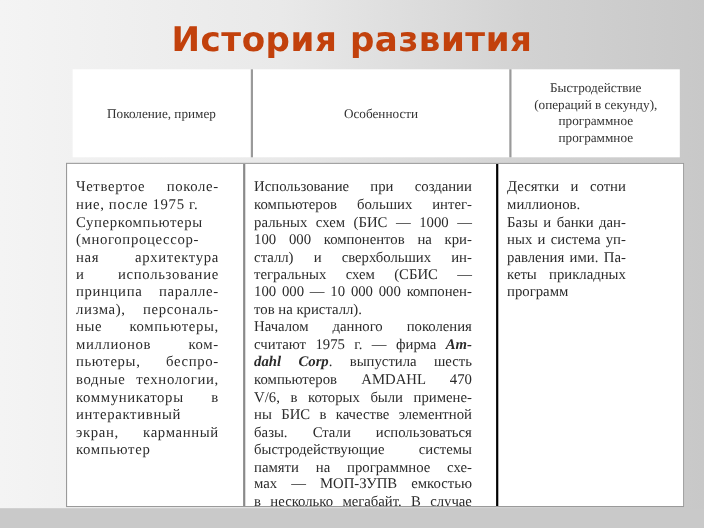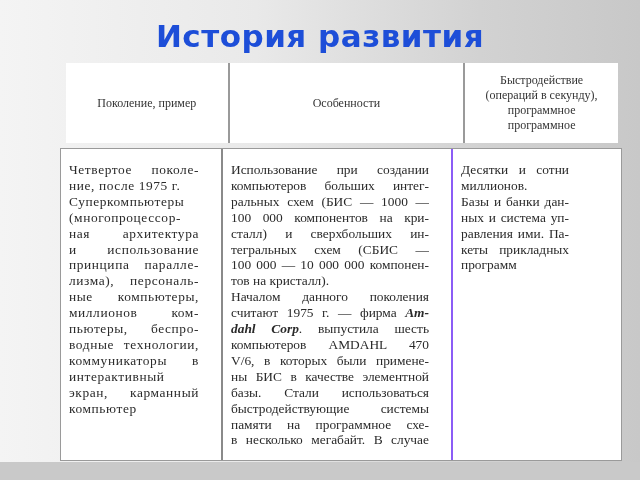--- a/index.html
+++ b/index.html
@@ -8,21 +8,21 @@
       background: linear-gradient(90deg, #f4f4f4 0%, #e9e9e9 40%, #d2d2d2 75%, #c8c8c8 100%);
       font-family: "Liberation Serif", serif;
     }
     .bottom-band {
       position:absolute; left:0; top:462px; width:640px; height:18px;
       background:#c9c9c9;
     }
     .title {
       position:absolute; left:0; top:18px; width:640px; text-align:center;
       font-family:"DejaVu Sans", sans-serif; font-weight:bold;
-      font-size:31px; color:#1d4ed8; letter-spacing:0.5px;
+      font-size:31px; color:#c2410c; letter-spacing:0.5px;
     }
     .header-img {
       position:absolute; left:66px; top:63px; width:552px; height:80px;
       background:#ffffff; display:flex;
     }
     .hcell {
       display:flex; align-items:center; justify-content:center; text-align:center;
       font-size:12px; color:#333; line-height:15px;
     }
     .hcell.c1 { width:166px; }
@@ -33,21 +33,21 @@
       background:#ffffff; border:1px solid #9a9a9a; box-sizing:border-box;
       display:flex; overflow:hidden;
     }
     .bcell {
       box-sizing:border-box; padding:13px 22px 0 8px;
       font-size:13.4px; line-height:15.9px; color:#2a2a2a;
       text-align:justify; overflow:hidden;
     }
     .bcell.c1 { width:160px; letter-spacing:0.6px; }
     .bcell.c2 { width:230px; border-left:2px solid #8a8a8a; }
-    .bcell.c3 { width:140px; border-left:2px solid #8b5cf6; }
+    .bcell.c3 { width:140px; border-left:2px solid #000000; }
     .line { display:block; white-space:nowrap; text-align-last:justify; text-align:justify; }
     .line.last { text-align-last:left; }
     .it { font-style:italic; font-weight:bold; }
   </style>
 </head>
 <body>
 
 <div class="bottom-band"></div>
 
 <div class="title">История развития</div>
@@ -96,20 +96,21 @@
     <span class="line last">тов на кристалл).</span>
     <span class="line">Началом данного поколения</span>
     <span class="line"><span>считают 1975 г. — фирма </span><span class="it">Am-</span></span>
     <span class="line"><span class="it">dahl Corp</span><span>. выпустила шесть</span></span>
     <span class="line">компьютеров AMDAHL 470</span>
     <span class="line">V/6, в которых были примене-</span>
     <span class="line">ны БИС в качестве элементной</span>
     <span class="line">базы. Стали использоваться</span>
     <span class="line">быстродействующие системы</span>
     <span class="line">памяти на программное схе-</span>
+    <span class="line">мах — МОП-ЗУПВ емкостью</span>
     <span class="line">в несколько мегабайт. В случае</span>
   </div>
 
   <div class="bcell c3">
     <span class="line">Десятки и сотни</span>
     <span class="line last">миллионов.</span>
     <span class="line">Базы и банки дан-</span>
     <span class="line">ных и система уп-</span>
     <span class="line">равления ими. Па-</span>
     <span class="line">кеты прикладных</span>

